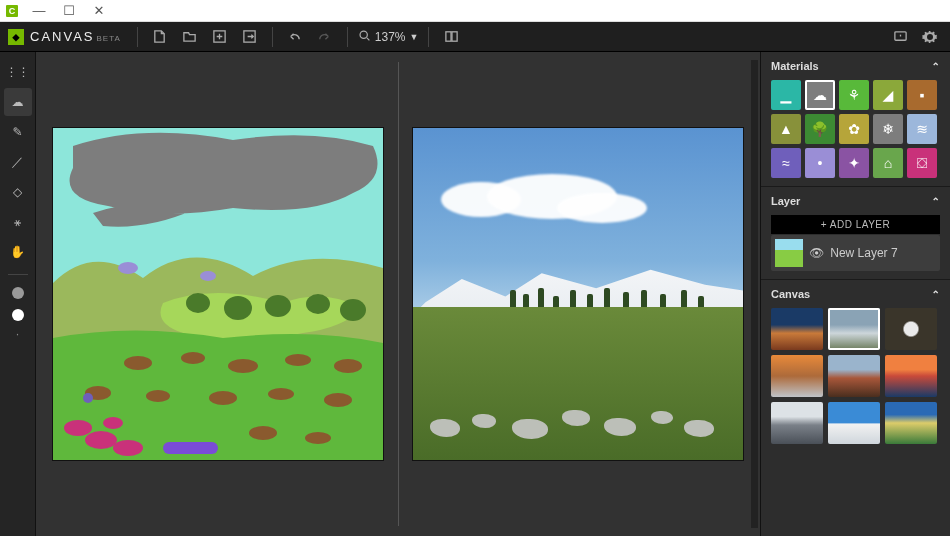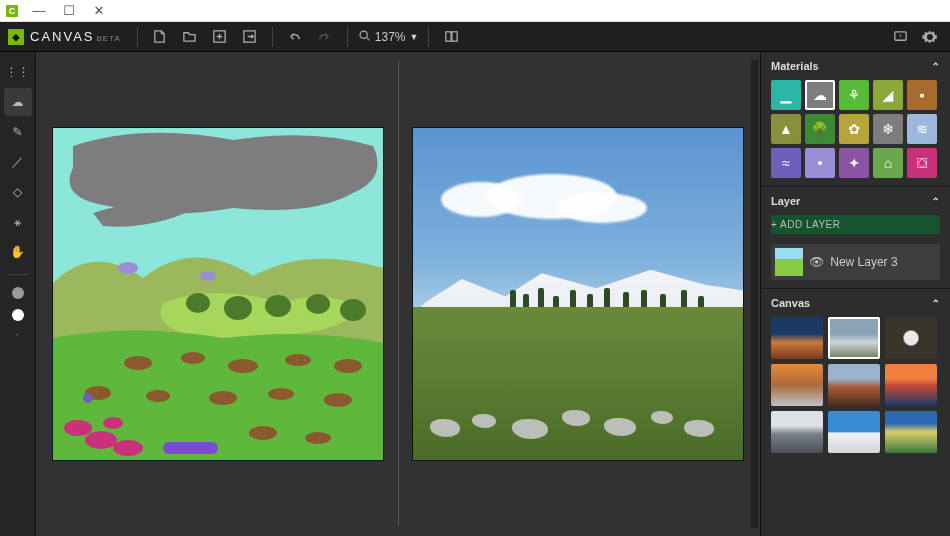--- a/index.html
+++ b/index.html
@@ -59,21 +59,21 @@
   .rock{position:absolute;background:#bcbfb8;border-radius:40% 50% 45% 55%;}
   .trees{position:absolute;bottom:44%;left:28%;width:65%;height:10%;}
   .tree{position:absolute;background:#2e4a22;width:6px;border-radius:2px;}
   
   .rpanel{width:190px;background:#2d2d2d;border-left:1px solid #111;display:flex;flex-direction:column;overflow:auto;}
   .rsection{border-bottom:1px solid #1a1a1a;padding:8px 10px;}
   .rsection-hdr{display:flex;align-items:center;justify-content:space-between;color:#ddd;font-size:11px;font-weight:600;margin-bottom:8px;}
   .matgrid{display:grid;grid-template-columns:repeat(5,30px);gap:4px;}
   .mat{width:30px;height:30px;border-radius:2px;display:flex;align-items:center;justify-content:center;color:#fff;font-size:14px;}
   .mat.selected{outline:2px solid #fff;outline-offset:-2px;}
-  .addlayer{width:100%;background:#14532d;color:#bbb;font-size:10px;text-align:left;padding:4px 0;margin-bottom:10px;letter-spacing:0.5px;}
+  .addlayer{width:100%;background:#000000;color:#bbb;font-size:10px;text-align:center;padding:4px 0;margin-bottom:1px;letter-spacing:0.5px;}
   .layerrow{display:flex;align-items:center;gap:6px;background:#3d3d3d;padding:4px;border-radius:2px;}
   .layerthumb{width:28px;height:28px;background:linear-gradient(#9de 40%,#8c4 40%);}
   .eye{color:#ccc;}
   .stylegrid{display:grid;grid-template-columns:repeat(3,52px);gap:5px;}
   .style{width:52px;height:42px;border-radius:2px;overflow:hidden;}
   .style.selected{outline:2px solid #fff;outline-offset:-2px;}
   .vscroll{width:7px;background:#222;}
 </style>
 </head>
 <body>
@@ -298,21 +298,21 @@
     <div class="rsection">
       <div class="rsection-hdr">
         <span>Layer</span>
         <span style="font-size:10px;">⌃</span>
       </div>
       <div class="addlayer">+ ADD LAYER</div>
       <div id="layerlist">
           <div class="layerrow">
             <div class="layerthumb"></div>
             <span class="eye">👁</span>
-            <span>New Layer 3</span>
+            <span>New Layer 7</span>
           </div>
         </div>
     </div>
     <div class="rsection" style="border-bottom:none;">
       <div class="rsection-hdr">
         <span>Canvas</span>
         <span style="font-size:10px;">⌃</span>
       </div>
       <div class="stylegrid" id="stylegrid">
           <div class="style" style="background: linear-gradient(rgb(26, 58, 102) 40%, rgb(201, 122, 58) 60%, rgb(122, 58, 30));"></div>

